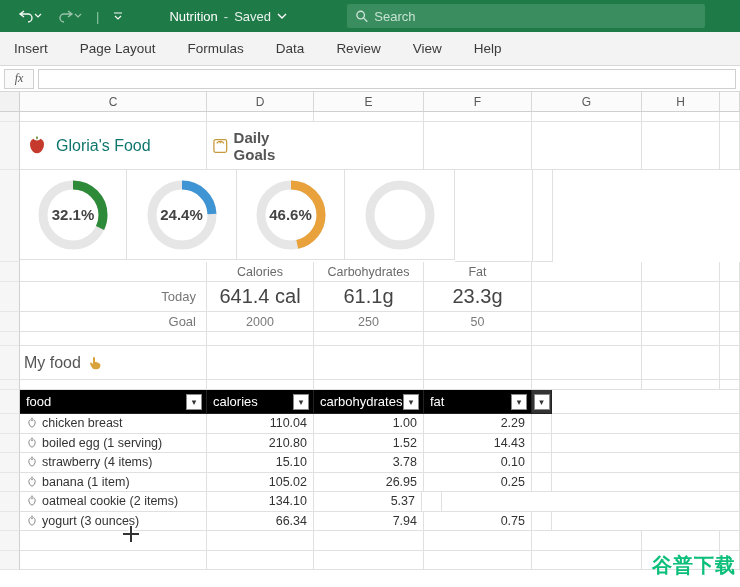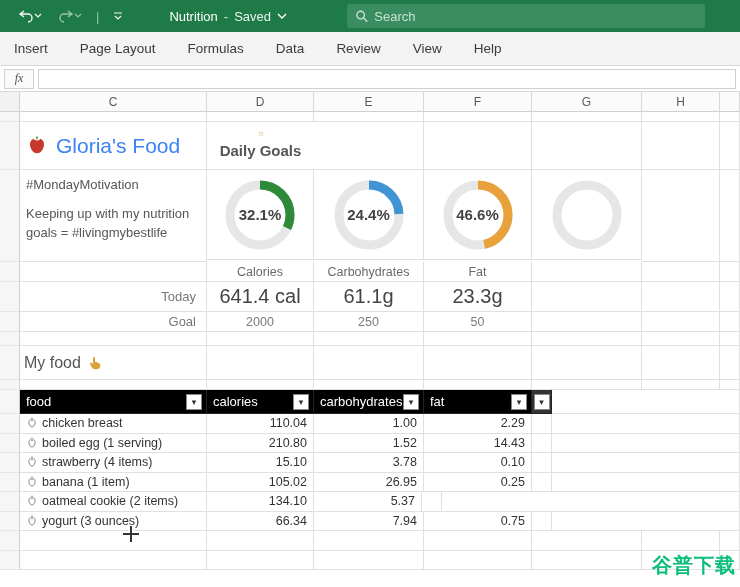--- a/index.html
+++ b/index.html
@@ -40,21 +40,21 @@
 .w-e { width: 110px; min-width:110px;}
 .w-f { width: 108px; min-width:108px;}
 .w-g { width: 110px; min-width:110px;}
 .w-h { width: 78px;  min-width:78px;}
 .w-end { width: 20px; min-width:20px;}
 
 .cell { border-right: 1px solid #e0e0e0; border-bottom: 1px solid #e0e0e0; padding: 2px 6px; font-size: 13px; color: #222; background:#fff; display:flex; align-items:center;}
 .rowgutter { background:#f6f6f6; border-right:1px solid #d0d0d0; border-bottom:1px solid #e6e6e6; }
 
 
-.title-c { font-size: 21px; font-weight: 400; color:#3b82f6; display:flex; align-items:center; gap:8px; padding: 10px 6px; font-family: "Segoe UI Light","Segoe UI",sans-serif;}
+.title-c { font-size: 16px; font-weight: 400; color:#0f766e; display:flex; align-items:center; gap:8px; padding: 10px 6px; font-family: "Segoe UI Light","Segoe UI",sans-serif;}
 .apple { width:22px; height:22px; }
 .title-d { font-size: 15px; font-weight: 600; color:#555; display:flex; align-items:center; gap:6px; padding: 10px 6px;}
 .scale { width:16px; height:16px; }
 
 .bodytxt { font-size: 13px; color:#565656; line-height: 1.45; padding: 6px; }
 
 .gauge-wrap { display:flex; align-items:center; justify-content:center; height: 90px;}
 .gauge { position: relative; width: 74px; height: 74px;}
 .gauge svg { transform: rotate(-90deg); }
 .gauge .pct { position:absolute; inset:0; display:flex; align-items:center; justify-content:center; font-size:15px; font-weight:600; color:#444;}
@@ -75,21 +75,21 @@
 .num { justify-content: flex-end; font-variant-numeric: tabular-nums;}
 
 .appleicon { width:12px; height:12px; opacity:.75;}
 
 
 .cursor-plus { position:absolute; left: 122px; top: 525px; width:18px; height:18px; pointer-events:none;}
 
 .watermark { position:absolute; right: 4px; bottom: 8px; font-family: "SimHei","Microsoft YaHei",sans-serif; font-size: 20px; font-weight:700; color:#0bbf7a; letter-spacing:1px; }
 
 
-.nobr { border-right: none !important; flex-direction: column; }
+.nobr { border-right: none !important; }
 </style>
 </head>
 <body>
 
 <div class="titlebar">
   <div class="tb-left">
     <div class="btn">
       <svg width="16" height="16" viewBox="0 0 16 16">
           <path d="M6 3 L2 6 L6 9 M2 6 H10 A4 4 0 0 1 10 14" fill="none" stroke="#fff" stroke-width="1.4"></path>
         </svg>
@@ -187,25 +187,20 @@
   </div>
   <div class="cell w-e"></div>
   <div class="cell w-f"></div>
   <div class="cell w-g"></div>
   <div class="cell w-h"></div>
   <div class="cell w-end"></div>
 </div>
 
 <div class="row" style="height:92px">
   <div class="cell rowgutter w-gutter"></div>
-  <div class="cell w-c bodytxt" style="flex-direction:column; align-items:flex-start; justify-content:flex-start;">
-    <div>#MondayMotivation</div>
-    <div style="height:10px"></div>
-    <div>Keeping up with my nutrition goals = #livingmybestlife</div>
-  </div>
 
   <div class="cell w-d gauge-wrap">
     <div class="gauge">
       <svg width="74" height="74" viewBox="0 0 74 74">
         <circle cx="37" cy="37" r="30" fill="none" stroke="#e6e6e6" stroke-width="9"></circle>
         <circle cx="37" cy="37" r="30" fill="none" stroke="#2d8a38" stroke-width="9" stroke-dasharray="188.5" stroke-dashoffset="128.0" stroke-linecap="butt"></circle>
       </svg>
       <div class="pct">32.1%</div>
     </div>
   </div>

